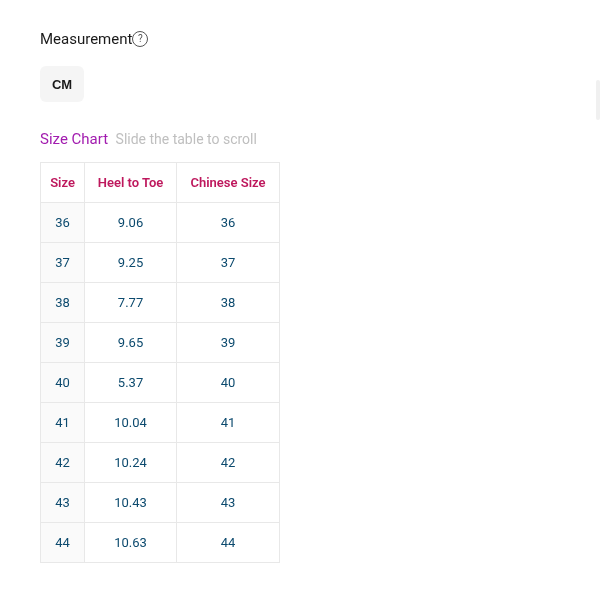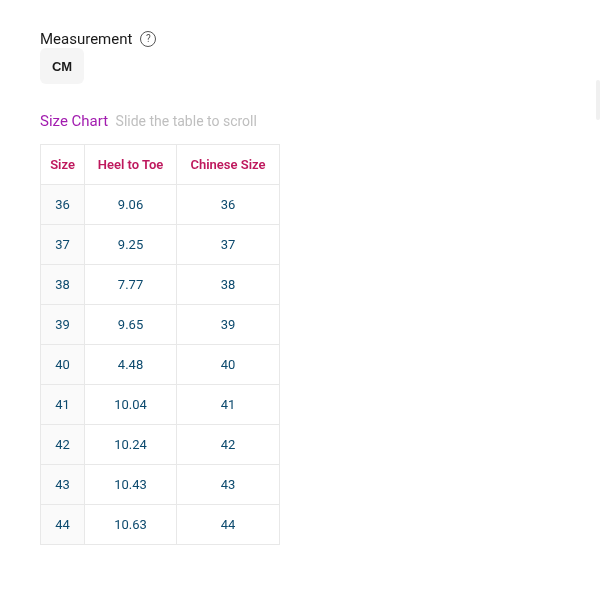--- a/index.html
+++ b/index.html
@@ -13,21 +13,21 @@
       color: #1a1a1a;
       background: #fff;
       padding: 30px 40px;
       width: 600px;
       height: 600px;
       overflow: hidden;
     }
     .measurement-header {
       display: flex;
       align-items: center;
-      gap: 8px;
+      margin-bottom: 18px;
     }
     .measurement-label {
       font-size: 15px;
       color: #1a1a1a;
     }
     .help-icon {
       width: 16px;
       height: 16px;
       border: 1.3px solid #555;
       border-radius: 50%;
@@ -155,21 +155,21 @@
           <td>7.77</td>
           <td>38</td>
         </tr>
         <tr>
           <td>39</td>
           <td>9.65</td>
           <td>39</td>
         </tr>
         <tr>
           <td>40</td>
-          <td>4.48</td>
+          <td>5.37</td>
           <td>40</td>
         </tr>
         <tr>
           <td>41</td>
           <td>10.04</td>
           <td>41</td>
         </tr>
         <tr>
           <td>42</td>
           <td>10.24</td>

